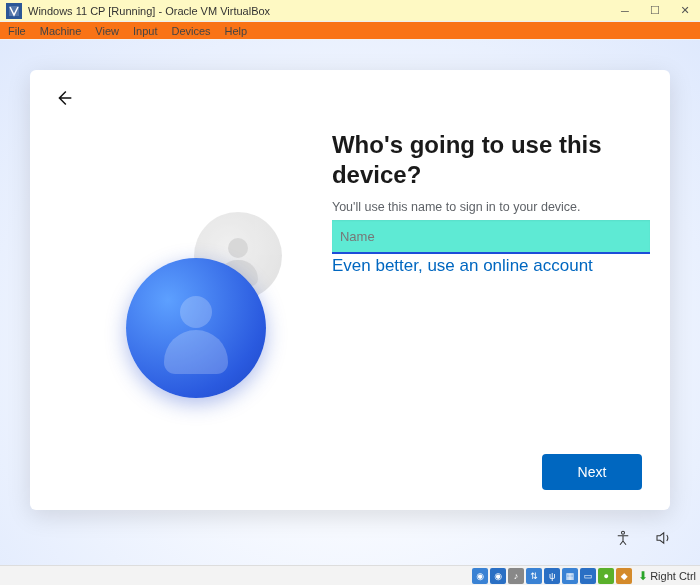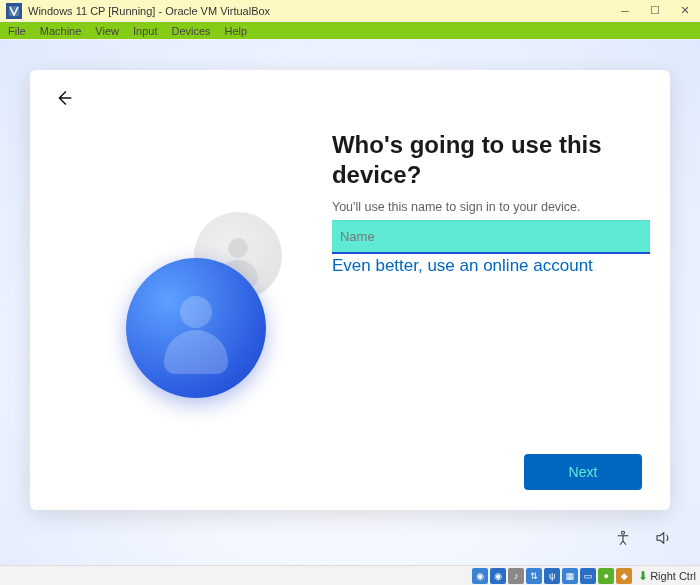--- a/index.html
+++ b/index.html
@@ -5,21 +5,21 @@
   * { box-sizing: border-box; margin: 0; padding: 0; font-family: "Segoe UI", Tahoma, sans-serif; }
   body { width: 700px; height: 585px; background: #fff; overflow: hidden; }
 
   
   .vb-titlebar { height: 22px; background: #fef9c3; display: flex; align-items: center; font-size: 11px; color: #333; border-bottom: 1px solid #eee; }
   .vb-appicon { width: 16px; height: 16px; background: #2b5797; margin: 0 6px; display:flex; align-items:center; justify-content:center; }
   .vb-appicon svg { width:12px; height:12px; }
   .vb-title { flex: 1; }
   .vb-winbtns { display: flex; }
   .vb-winbtns div { width: 30px; height: 22px; display:flex; align-items:center; justify-content:center; color:#555; font-size:11px; }
-  .vb-menubar { height: 18px; display:flex; align-items:center; gap: 14px; padding: 0 8px; font-size: 11px; color: #444; background:#84cc16; border-bottom:1px solid #f2f2f2; }
+  .vb-menubar { height: 18px; display:flex; align-items:center; gap: 14px; padding: 0 8px; font-size: 11px; color: #444; background:#f97316; border-bottom:1px solid #f2f2f2; }
 
   
   .guest { position:absolute; top:40px; left:0; right:0; bottom:20px; background: radial-gradient(ellipse at 50% 60%, #ffffff 0%, #f6f9ff 40%, #dfe9fd 100%); }
 
   
   .card { position:absolute; top:30px; left:30px; right:30px; bottom:55px; background:#ffffff; border-radius:6px; box-shadow: 0 6px 24px rgba(0,0,0,0.12); padding: 18px 28px 18px 28px; }
   .back { position:absolute; top:14px; left:20px; width:28px; height:28px; display:flex; align-items:center; justify-content:center; cursor:pointer; }
   .back svg { width:22px; height:22px; stroke:#111; stroke-width:1.6; fill:none; }
 
   .content { position:absolute; top:0; left:0; right:0; bottom:0; display:flex;margin-left:14px; }
@@ -33,21 +33,21 @@
 
   .right { flex:1; padding: 60px 20px 0 0; }
   .heading { font-size: 24px; font-weight:600; color:#1a1a1a; line-height:1.25; }
   .sub { margin-top:10px; font-size:12.5px; color:#5f6368; }
   .field-label { margin-top:42px; font-size:13px; color:#2b2b2b; }
   .name-input { width: 100%; margin-top:6px; height:34px; padding:4px 8px; font-size:13px; color:#444; border:none; border-bottom:2px solid #1d4ed8; outline:none; background:#5eead4; box-shadow: 0 1px 2px rgba(0,0,0,0.05) inset; }
   .name-input::placeholder { color:#777; }
   .watermark { margin-top:4px; font-size:11px; color:#9aa4b2; display:flex; align-items:center; gap:4px; }
   .watermark .wm-icon { width:11px; height:11px; background:linear-gradient(135deg,#2fa3ff,#0067c0); border-radius:2px; }
   .online-link { margin-top:2px; font-size:17px; color:#0067c0; cursor:pointer; }
-  .next-btn { position:absolute; right:28px; bottom:20px; width:118px; height:36px; background:#0067c0; color:#5eead4; border:none; border-radius:4px; font-size:14px; cursor:pointer; }
+  .next-btn { position:absolute; right:28px; bottom:20px; width:100px; height:36px; background:#0067c0; color:#ffffff; border:none; border-radius:4px; font-size:14px; cursor:pointer; }
 
   .oobe-icons { position:absolute; right:28px; bottom:14px; display:flex; gap:22px; }
   .oobe-icons svg { width:18px; height:18px; stroke:#333; fill:none; stroke-width:1.4; }
 
   
   .vb-status { position:absolute; bottom:0; left:0; right:0; height:20px; background:#f3f3f3; border-top:1px solid #ddd; display:flex; align-items:center; justify-content:flex-end; padding:0 4px; gap:2px; }
   .stat-icon { width:16px; height:16px; border-radius:2px; display:flex; align-items:center; justify-content:center; font-size:9px; color:#fff; }
   .si-blue { background:#3a82d4; }
   .si-blue2 { background:#2a6fc4; }
   .si-grey { background:#888; }

